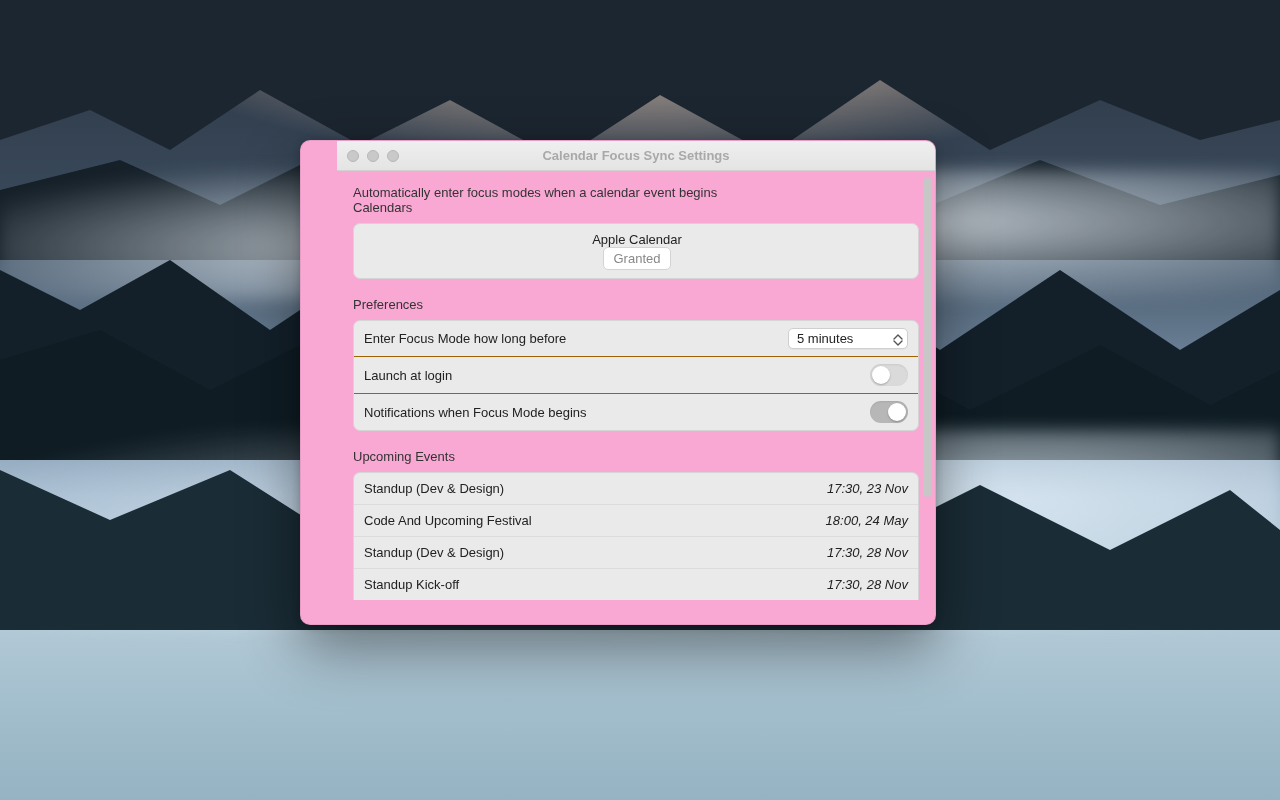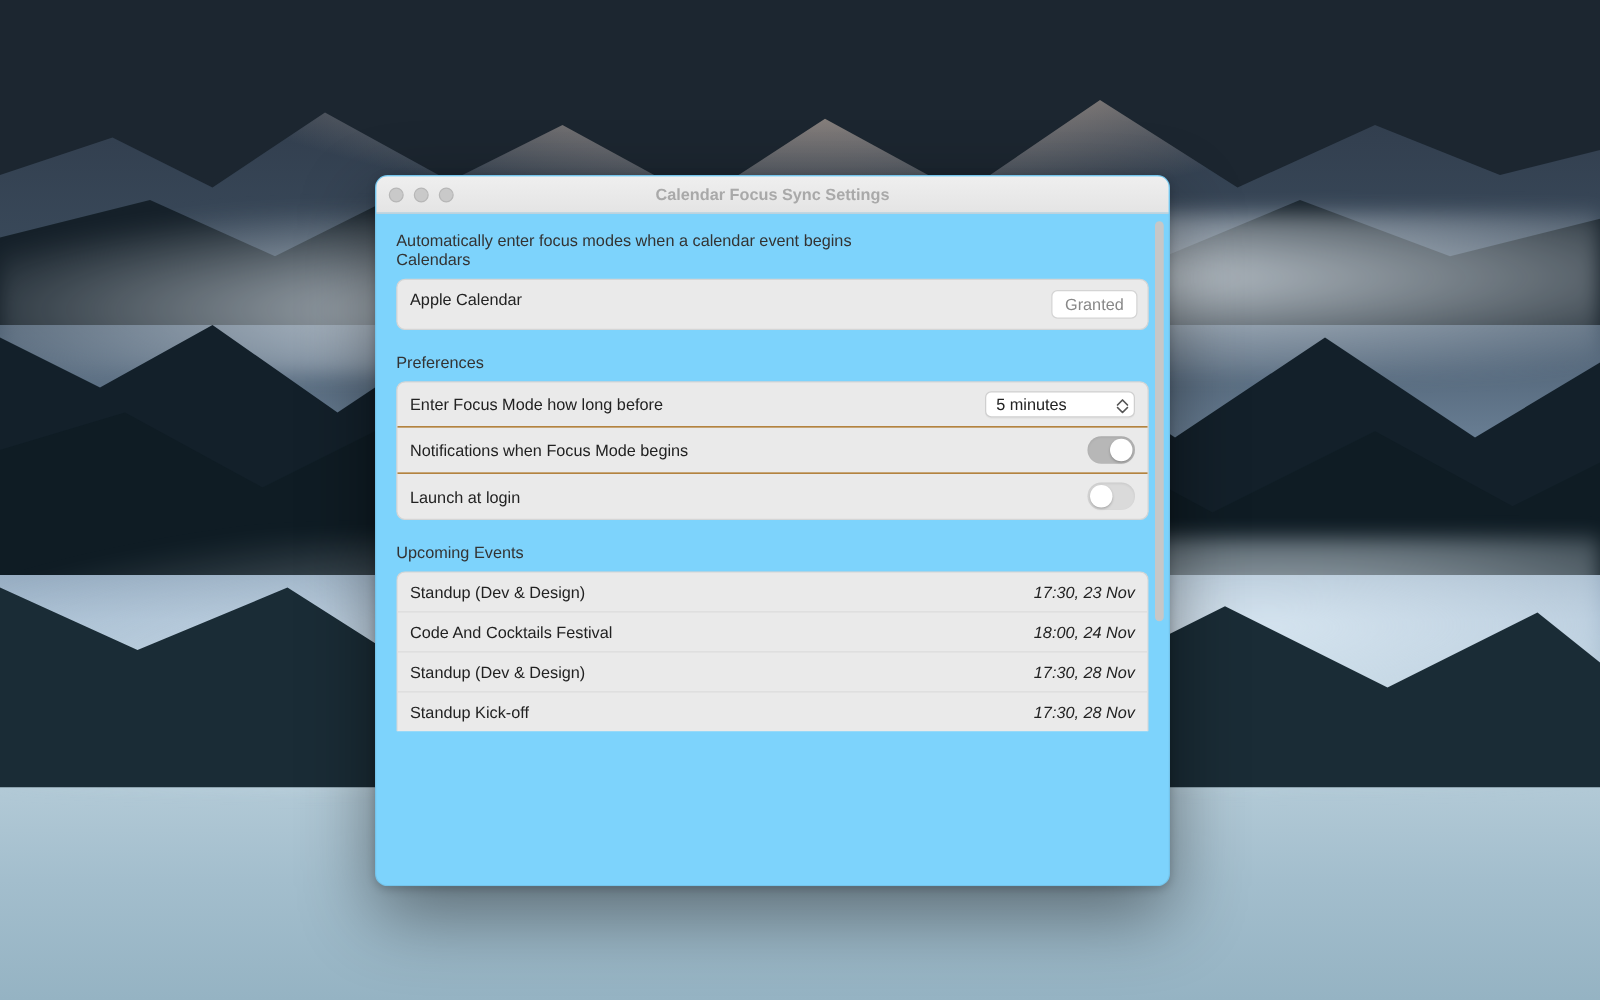--- a/index.html
+++ b/index.html
@@ -22,26 +22,27 @@
   .ridge { position: absolute; left: 0; right: 0; pointer-events: none; }
   .ridge svg { display:block; width:100%; height:100%; }
   .mist { position:absolute; left:0; right:0; filter: blur(8px); }
   .mist1 { top: 170px; height: 130px; background: radial-gradient(60% 100% at 35% 60%, rgba(235,243,250,0.85), rgba(235,243,250,0) 70%), radial-gradient(70% 100% at 70% 40%, rgba(235,243,250,0.8), rgba(235,243,250,0) 70%); }
   .mist2 { top: 430px; height: 200px; background: radial-gradient(70% 100% at 40% 60%, rgba(225,238,247,0.7), rgba(225,238,247,0) 70%), radial-gradient(60% 100% at 80% 35%, rgba(225,238,247,0.75), rgba(225,238,247,0) 70%); }
 
   
   .window {
     position: absolute;
     left: 300px; top: 140px;
-    width: 636px; height: 569px;
-    background: #7dd3fc;
+    width: 636px; height: 485px;
+    background: #f9a8d4;
     border: 1px solid rgba(0,0,0,0.07);
     border-radius: 10px;
     box-shadow: 0 22px 60px rgba(0,0,0,0.45), 0 2px 8px rgba(0,0,0,0.2);
     overflow: hidden;
+    padding-left: 36px;
   }
   .titlebar {
     height: 30px;
     background: linear-gradient(#efefef, #e4e4e4);
     border-bottom: 1px solid #d2d2d2;
     display: flex; align-items: center;
     position: relative;
   }
   .traffic { display:flex; gap:8px; margin-left:10px; }
   .tl { width:12px; height:12px; border-radius:50%; background:#c9c9c9; border:1px solid #b7b7b7; }
@@ -61,22 +62,23 @@
   .subtitle { font-size:13px; color:#333; }
   .section-label { font-size:13px; color:#333; margin-bottom:8px; }
 
   .card {
     background:#eaeaea;
     border:1px solid #d5d5d5;
     border-radius:7px;
   }
 
   .calendar-row {
-    display:flex; align-items:flex-start; justify-content:space-between;
+    display:flex; align-items:center; justify-content:space-between;
     padding:8px 8px 8px 10px;
+    flex-direction:column;
   }
   .cal-name { font-size:13px; color:#222; }
   .badge {
     background:#fff; border:1px solid #d4d4d4; border-radius:5px;
     padding:3px 10px; font-size:13px; color:#888;
   }
 
   .pref-list .pref-row {
     display:flex; align-items:center; justify-content:space-between;
     padding:7px 10px;
@@ -180,47 +182,47 @@
                 <path d="M1 5 L5 1 L9 5" stroke="#555" stroke-width="1.4" fill="none" stroke-linecap="round" stroke-linejoin="round"></path>
               </svg>
             <svg width="10" height="6">
                 <path d="M1 1 L5 5 L9 1" stroke="#555" stroke-width="1.4" fill="none" stroke-linecap="round" stroke-linejoin="round"></path>
               </svg>
           </span>
         </div>
       </div>
 
       <div class="pref-row">
+        <span class="pref-label">Launch at login</span>
+        <div class="toggle off">
+            <div class="knob"></div>
+          </div>
+      </div>
+
+      <div class="pref-row">
         <span class="pref-label">Notifications when Focus Mode begins</span>
         <div class="toggle on">
             <div class="knob"></div>
           </div>
       </div>
 
-      <div class="pref-row">
-        <span class="pref-label">Launch at login</span>
-        <div class="toggle off">
-            <div class="knob"></div>
-          </div>
-      </div>
-
     </div>
 
     <div class="gap"></div>
 
     <div class="section-label">Upcoming Events</div>
     <div class="events-wrap">
       <div class="events">
         <div class="event-row">
           <span>Standup (Dev &amp; Design)</span>
           <span class="event-time">17:30, 23 Nov</span>
         </div>
         <div class="event-row">
-          <span>Code And Cocktails Festival</span>
-          <span class="event-time">18:00, 24 Nov</span>
+          <span>Code And Upcoming Festival</span>
+          <span class="event-time">18:00, 24 May</span>
         </div>
         <div class="event-row">
           <span>Standup (Dev &amp; Design)</span>
           <span class="event-time">17:30, 28 Nov</span>
         </div>
         <div class="event-row">
           <span>Standup Kick-off</span>
           <span class="event-time">17:30, 28 Nov</span>
         </div>
       </div>

